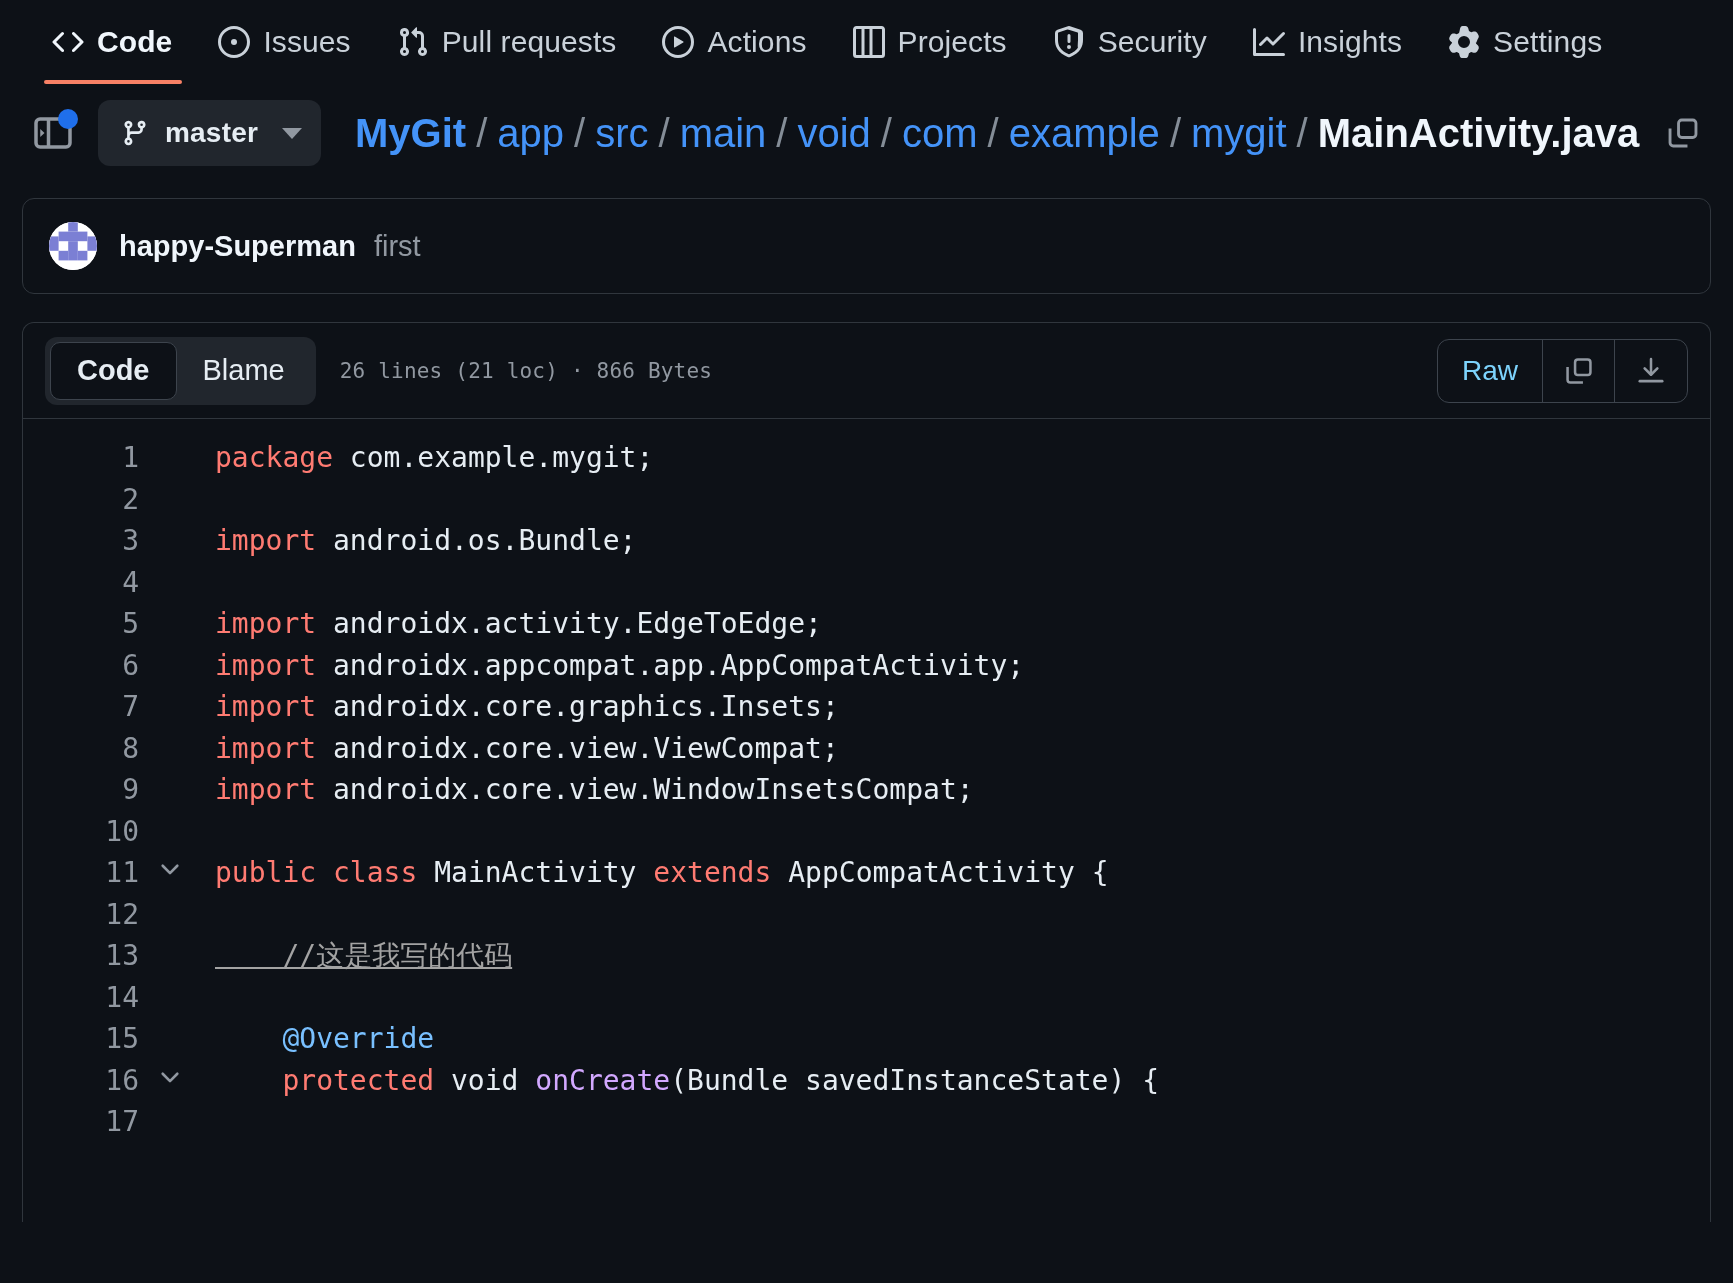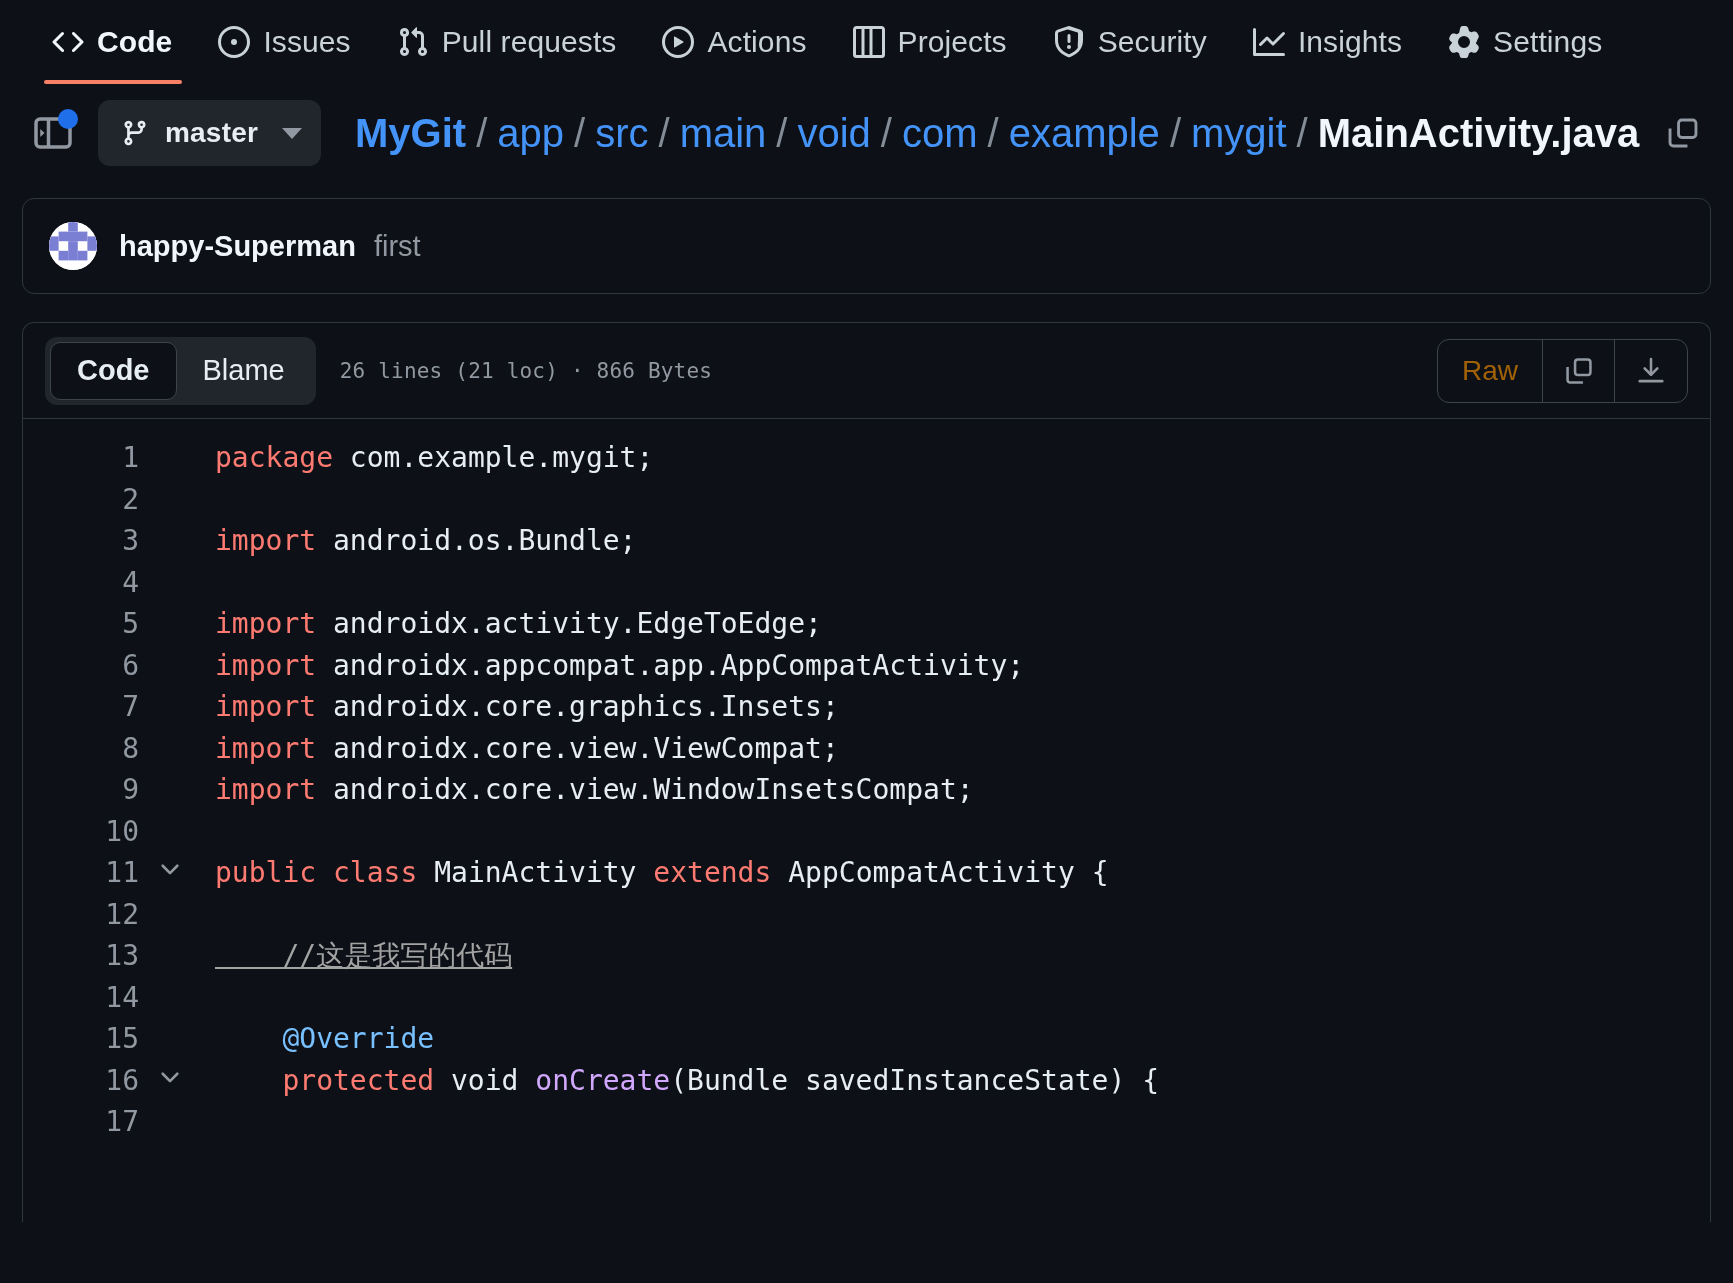--- a/index.html
+++ b/index.html
@@ -188,21 +188,21 @@
     border: 1px solid #3d444d;
     border-radius: 12px;
     overflow: hidden;
     height: 64px;
     background: #21262d00;
   }
   .btn-group > div {
     display: flex; align-items: center; justify-content: center;
     border-right: 1px solid #3d444d;
     cursor: pointer;
-    color: #a16207;
+    color: #7dd3fc;
   }
   .btn-group > div:last-child { border-right: none; }
   .btn-raw { padding: 0 24px; font-size: 28px; }
   .btn-icon { width: 72px; }
   .btn-icon svg { width: 30px; height: 30px; display: block; }
 
   
   .code-body {
     font-family: "DejaVu Sans Mono", monospace;
     font-size: 28px;

